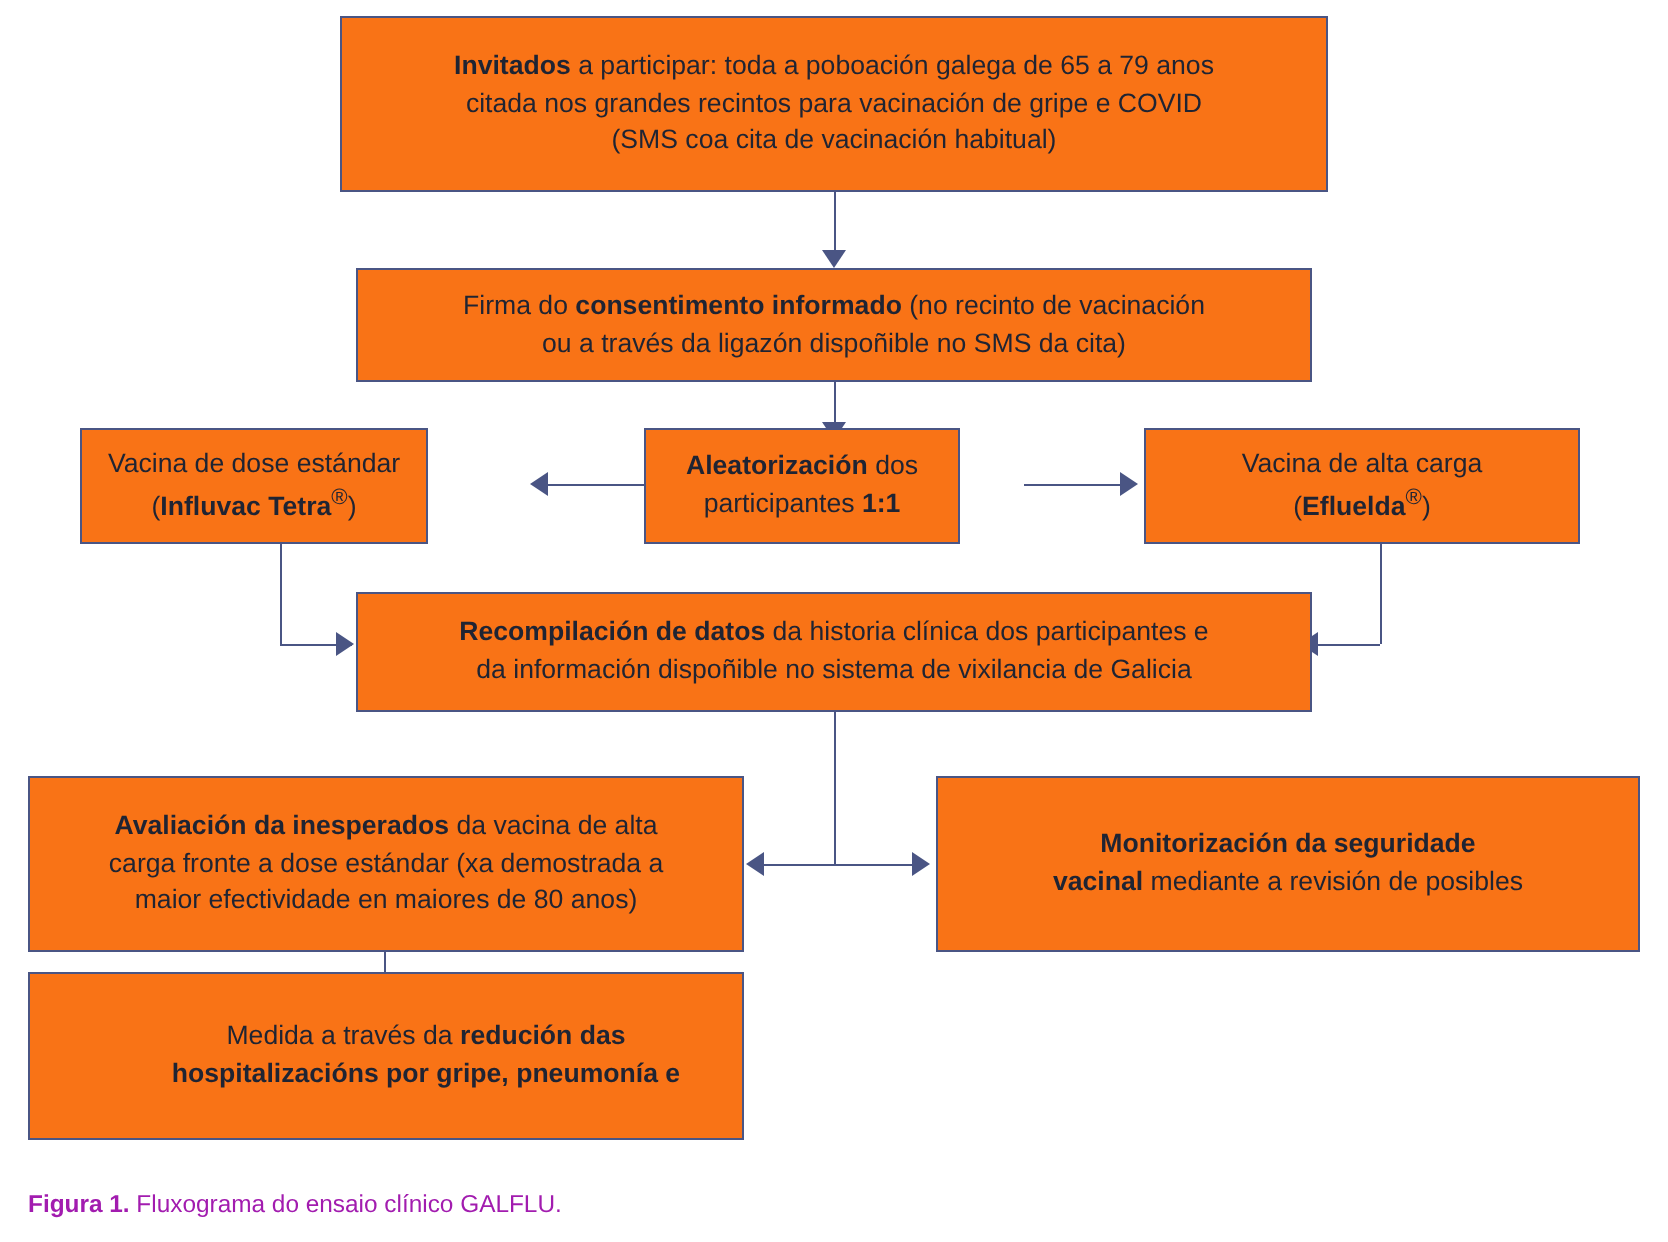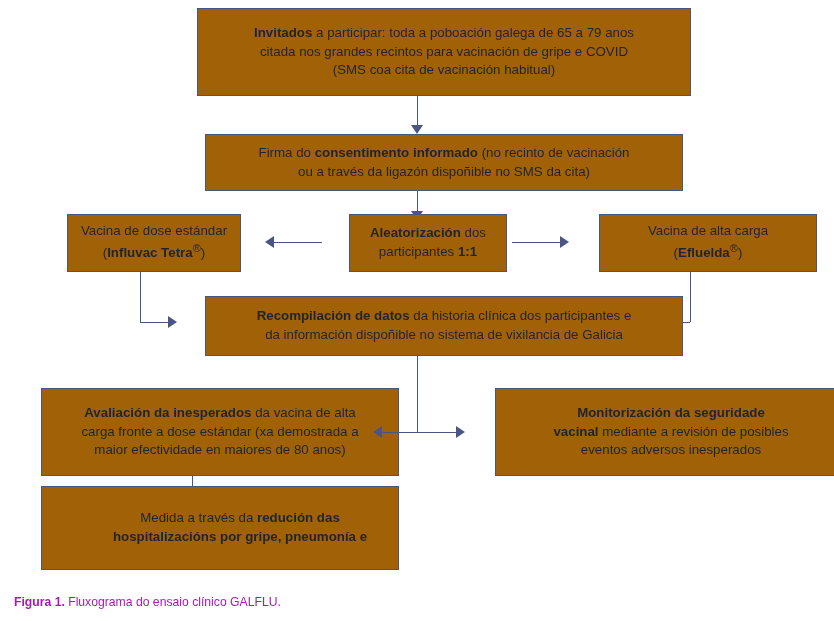--- a/index.html
+++ b/index.html
@@ -16,30 +16,29 @@
   }
   #diagram {
     position: relative;
     width: 834px;
     height: 621px;
   }
   .box {
     position: absolute;
     box-sizing: border-box;
     border: 1px solid #4a5584;
-    background: #a16207;
+    background: #f97316;
     display: flex;
     align-items: center;
     justify-content: center;
     text-align: center;
     padding: 5px 8px;
     font-size: 13.3px;
     line-height: 1.42;
     color: #1f2433;
-    margin-left: 27px;
   }
   .box .txt {
     display: block;
     width: 100%;
   }
   b { font-weight: bold; }
   
   .vline {
     position: absolute;
     width: 1px;
@@ -154,21 +153,20 @@
       <b>Avaliación da inesperados</b><span> da vacina de alta</span><br>
       <span>carga fronte a dose estándar (xa demostrada a</span><br>
       <span>maior efectividade en maiores de 80 anos)</span>
     </span>
   </div>
 
   <div class="box" style="left:468px; top:388px; width:352px; height:88px;">
     <span class="txt">
       <b>Monitorización da seguridade</b><br>
       <b>vacinal</b><span> mediante a revisión de posibles</span><br>
-      <span>eventos adversos inesperados</span>
     </span>
   </div>
 
   <div class="hline" style="left:378px; top:432px; width:84px;"></div>
   <div class="arrow left" style="left:373px; top:426px;"></div>
   <div class="arrow right" style="left:456px; top:426px;"></div>
 
   <div class="vline" style="left:192px; top:476px; height:12px;"></div>
 
   <div class="box" style="left:14px; top:486px; width:358px; height:84px;padding-left:48px;">

